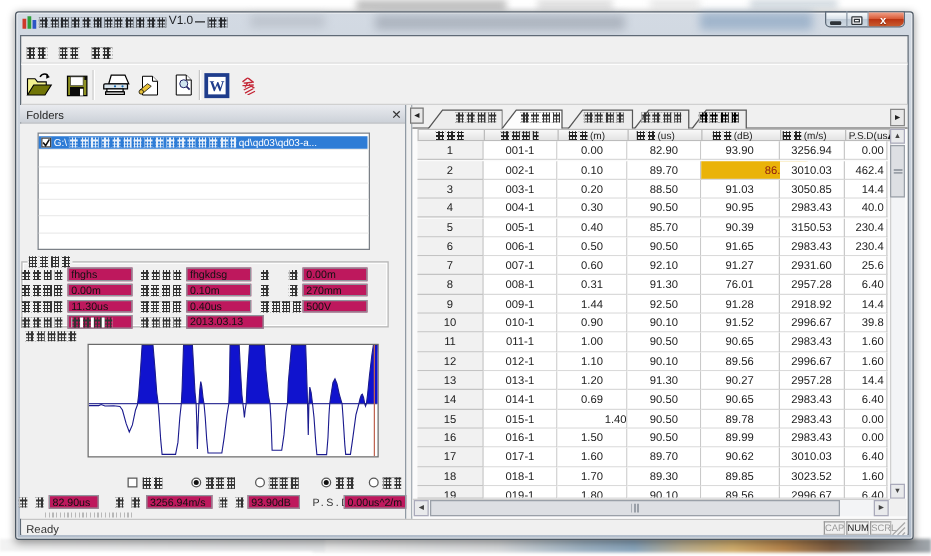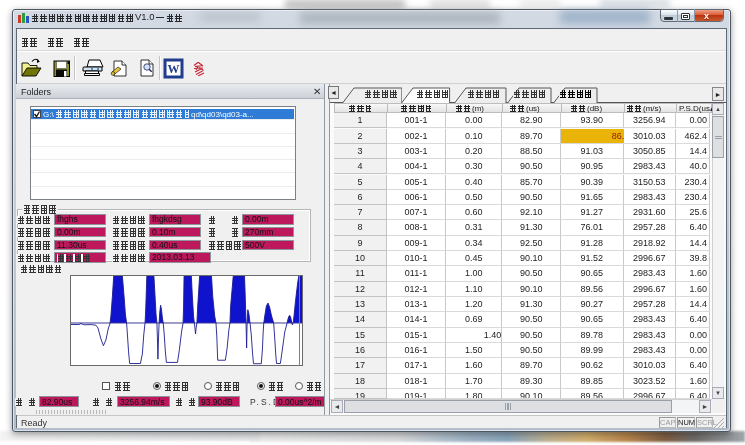--- a/index.html
+++ b/index.html
@@ -287,28 +287,28 @@
 <div class="c r" style="left:676px;top:205.1px;width:34px;height:15.3px">25.6</div>
 <div class="c g" style="left:334px;top:220.4px;width:53px;height:15.3px">8</div>
 <div class="c" style="left:387px;top:220.4px;width:59px;height:15.3px;">008-1</div>
 <div class="c" style="left:446px;top:220.4px;width:56.30000000000001px;height:15.3px;">0.31</div>
 <div class="c" style="left:502.3px;top:220.4px;width:58.69999999999999px;height:15.3px;">91.30</div>
 <div class="c" style="left:561px;top:220.4px;width:62.5px;height:15.3px;">76.01</div>
 <div class="c" style="left:623.5px;top:220.4px;width:52.5px;height:15.3px;">2957.28</div>
 <div class="c r" style="left:676px;top:220.4px;width:34px;height:15.3px">6.40</div>
 <div class="c g" style="left:334px;top:235.8px;width:53px;height:15.3px">9</div>
 <div class="c" style="left:387px;top:235.8px;width:59px;height:15.3px;">009-1</div>
-<div class="c" style="left:446px;top:235.8px;width:56.30000000000001px;height:15.3px;">0.34</div>
+<div class="c" style="left:446px;top:235.8px;width:56.30000000000001px;height:15.3px;">1.44</div>
 <div class="c" style="left:502.3px;top:235.8px;width:58.69999999999999px;height:15.3px;">92.50</div>
 <div class="c" style="left:561px;top:235.8px;width:62.5px;height:15.3px;">91.28</div>
 <div class="c" style="left:623.5px;top:235.8px;width:52.5px;height:15.3px;">2918.92</div>
 <div class="c r" style="left:676px;top:235.8px;width:34px;height:15.3px">14.4</div>
 <div class="c g" style="left:334px;top:251.1px;width:53px;height:15.3px">10</div>
 <div class="c" style="left:387px;top:251.1px;width:59px;height:15.3px;">010-1</div>
-<div class="c" style="left:446px;top:251.1px;width:56.30000000000001px;height:15.3px;">0.45</div>
+<div class="c" style="left:446px;top:251.1px;width:56.30000000000001px;height:15.3px;">0.90</div>
 <div class="c" style="left:502.3px;top:251.1px;width:58.69999999999999px;height:15.3px;">90.10</div>
 <div class="c" style="left:561px;top:251.1px;width:62.5px;height:15.3px;">91.52</div>
 <div class="c" style="left:623.5px;top:251.1px;width:52.5px;height:15.3px;">2996.67</div>
 <div class="c r" style="left:676px;top:251.1px;width:34px;height:15.3px">39.8</div>
 <div class="c g" style="left:334px;top:266.4px;width:53px;height:15.3px">11</div>
 <div class="c" style="left:387px;top:266.4px;width:59px;height:15.3px;">011-1</div>
 <div class="c" style="left:446px;top:266.4px;width:56.30000000000001px;height:15.3px;">1.00</div>
 <div class="c" style="left:502.3px;top:266.4px;width:58.69999999999999px;height:15.3px;">90.50</div>
 <div class="c" style="left:561px;top:266.4px;width:62.5px;height:15.3px;">90.65</div>
 <div class="c" style="left:623.5px;top:266.4px;width:52.5px;height:15.3px;">2983.43</div>

